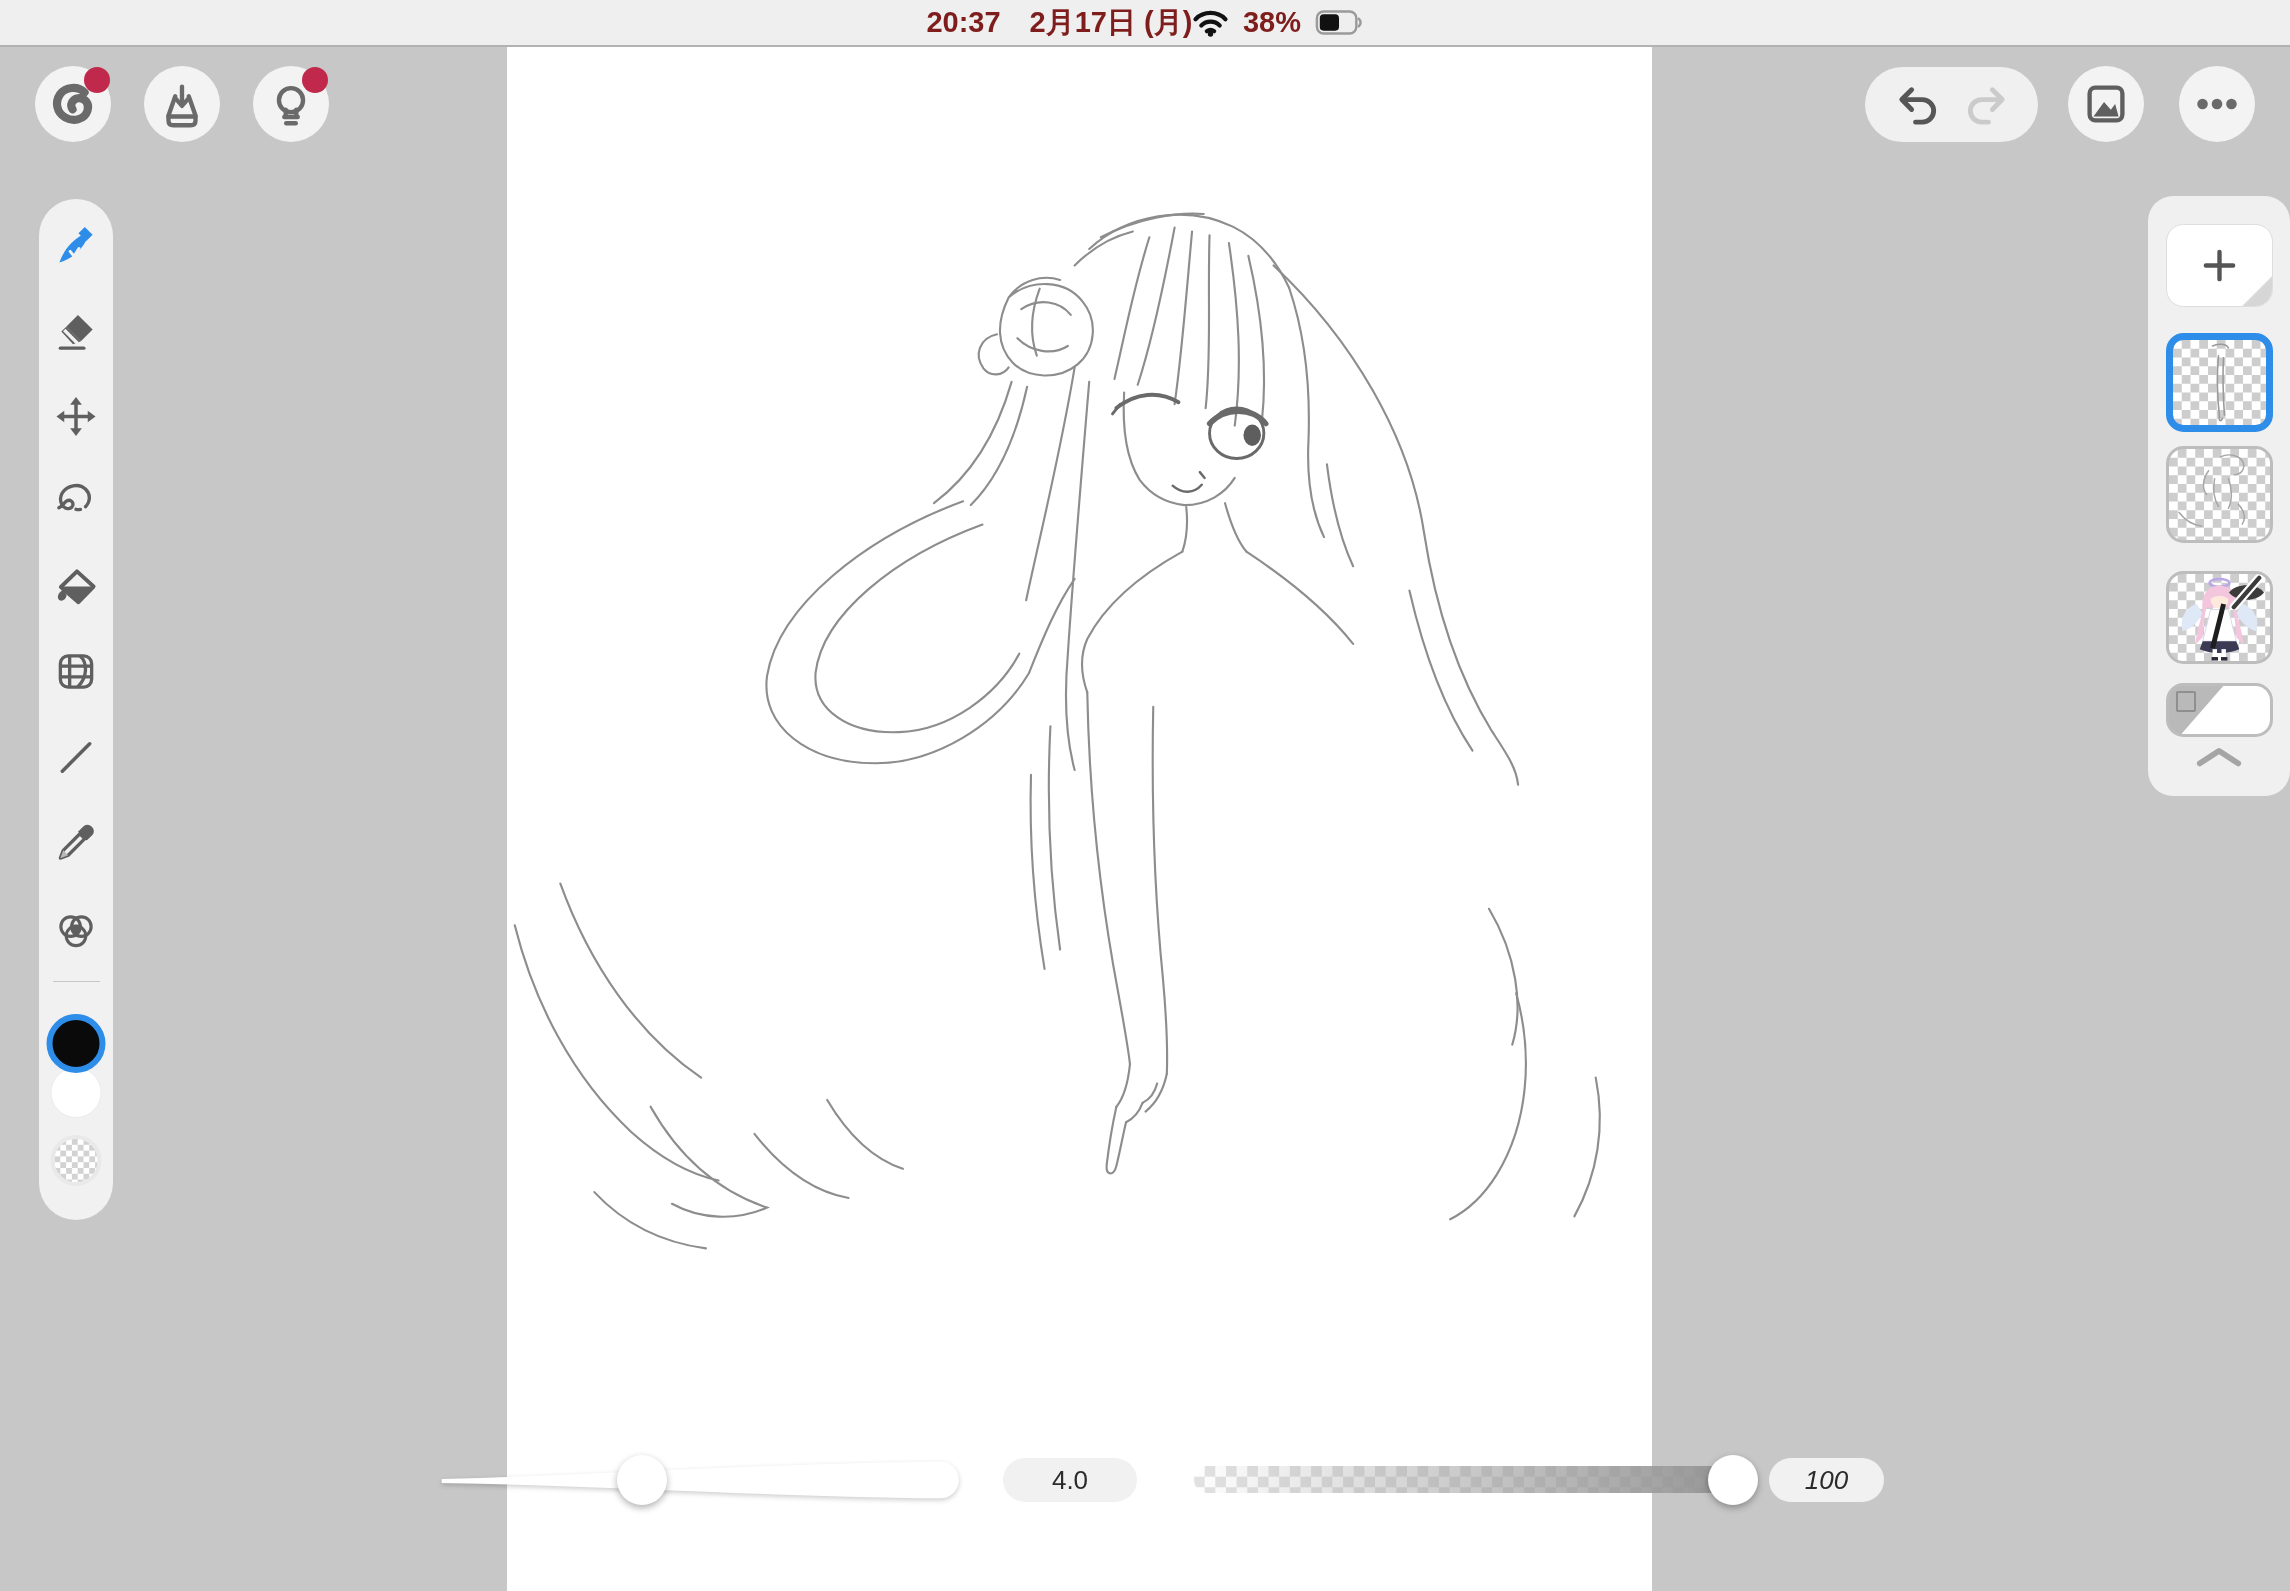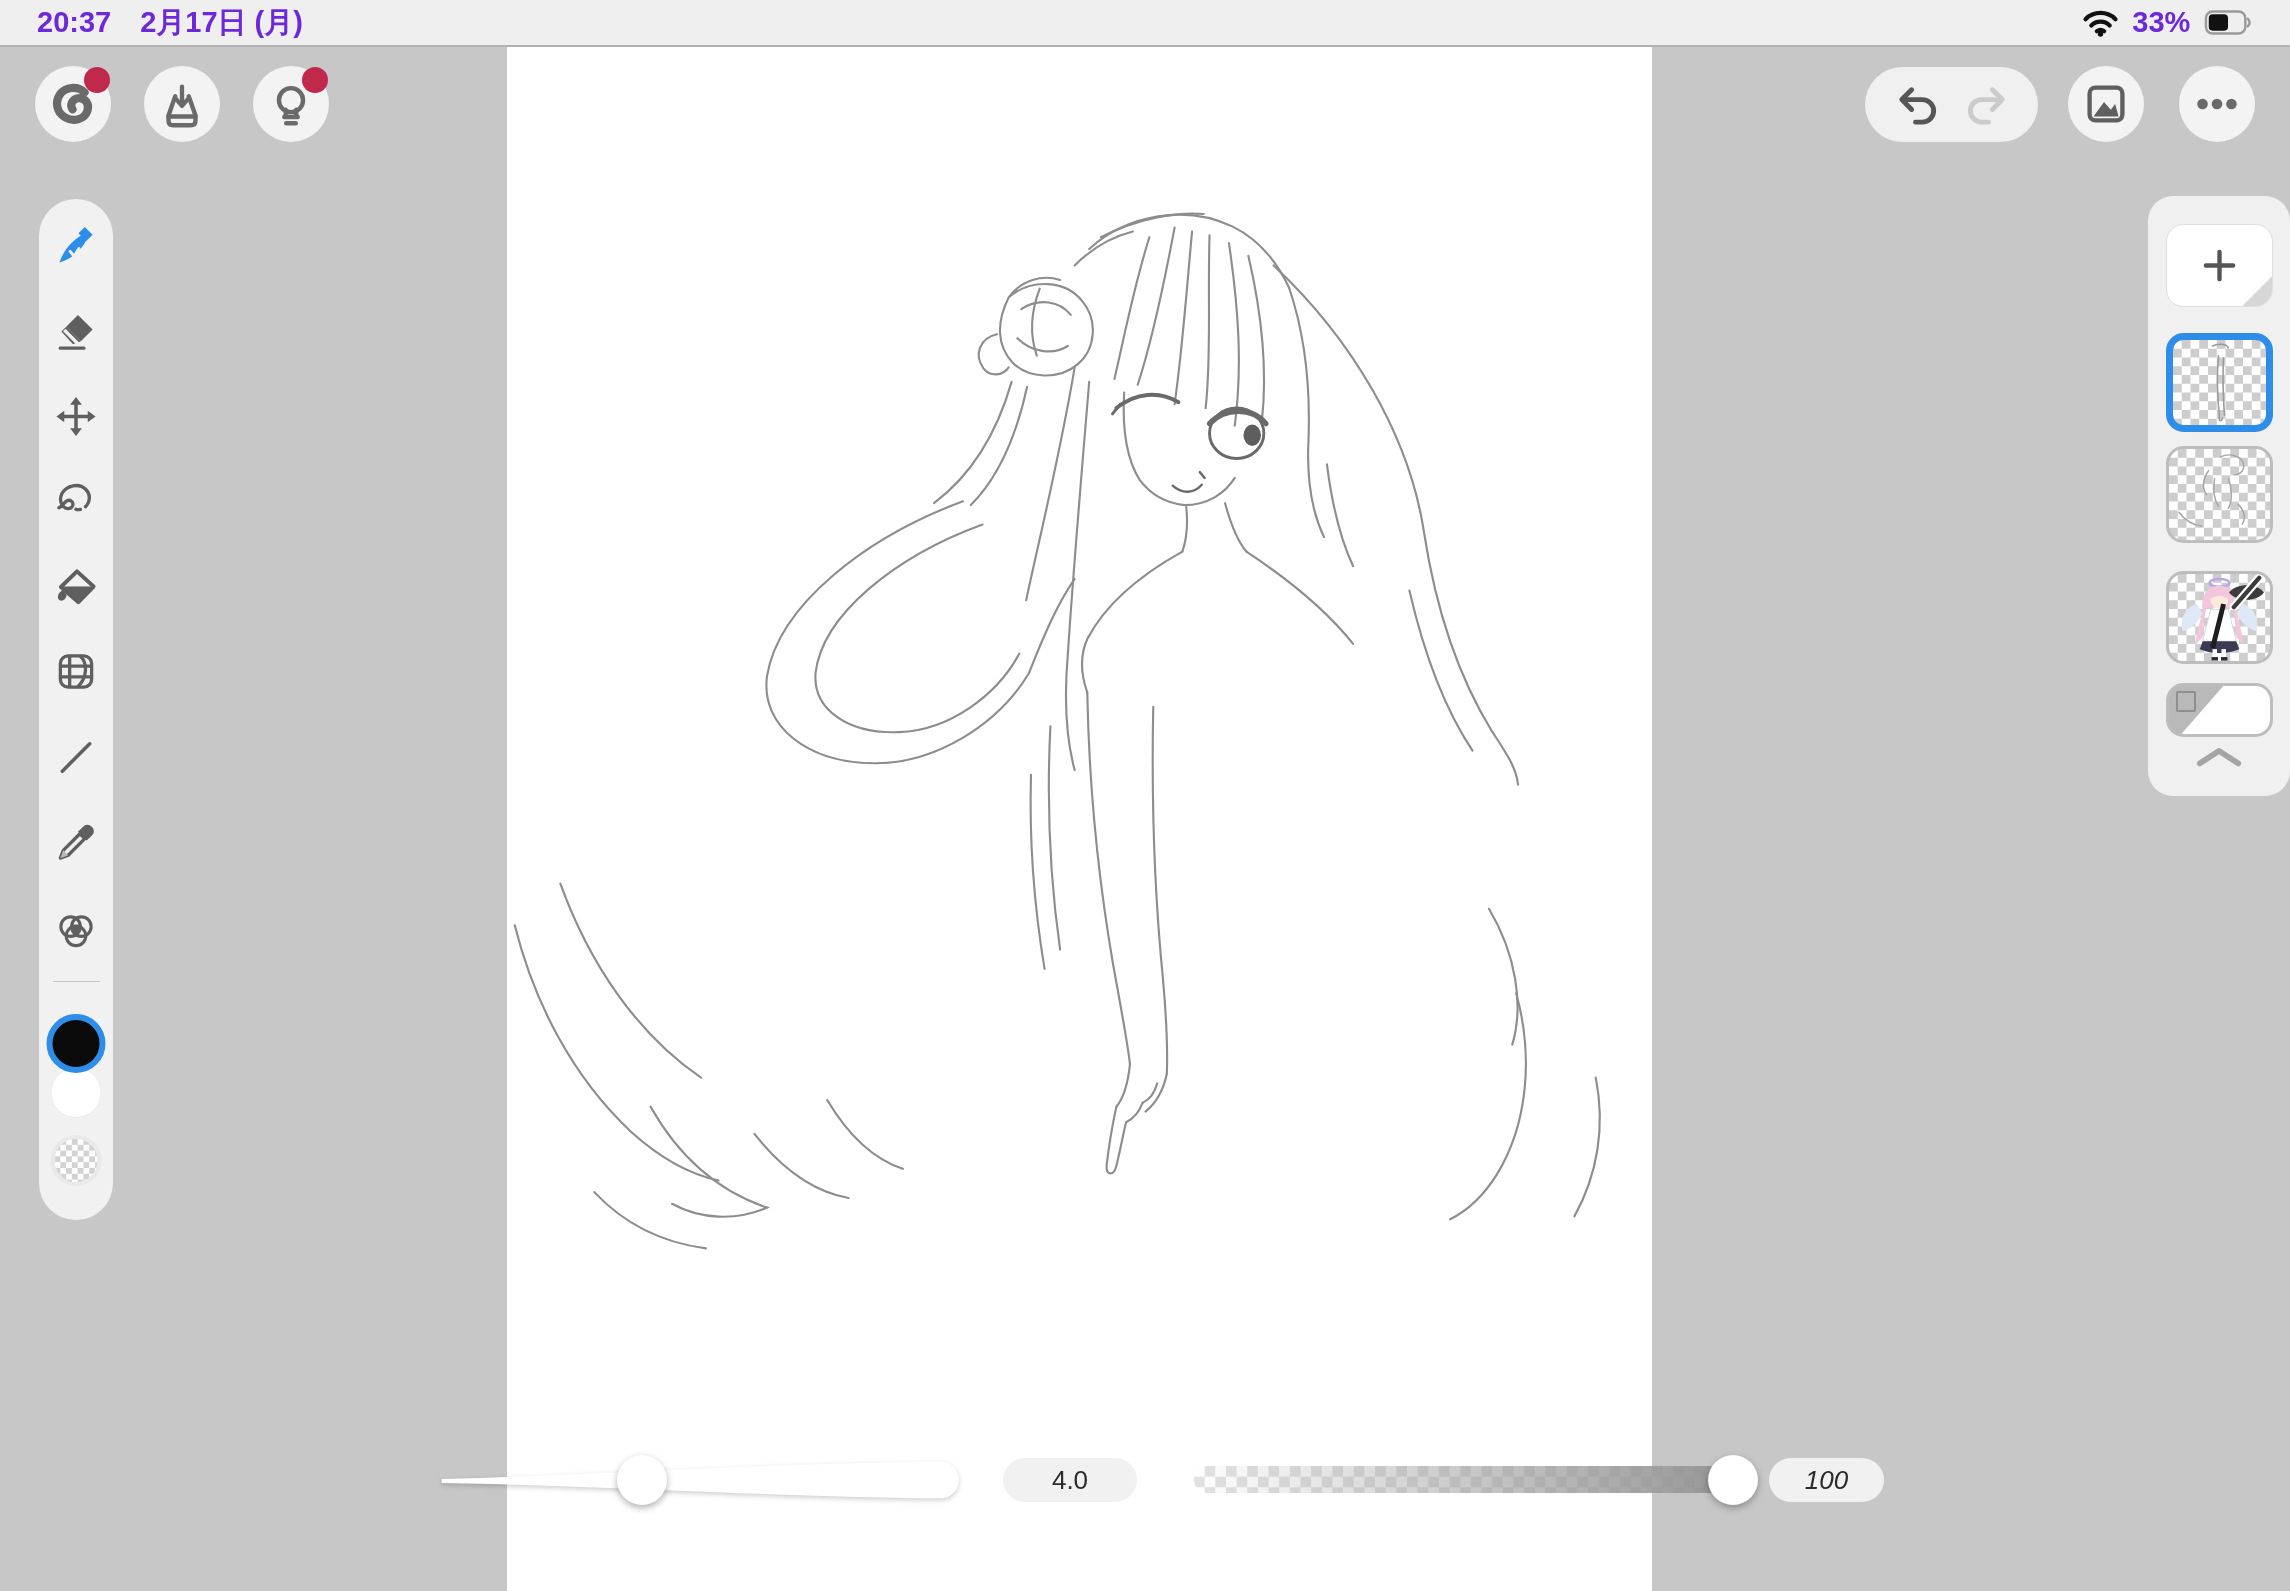--- a/index.html
+++ b/index.html
@@ -3,22 +3,22 @@
 <meta charset="utf-8">
 <style>
   html,body{margin:0;padding:0;}
   body{width:2290px;height:1591px;position:relative;overflow:hidden;
        background:#c7c7c7;font-family:"Liberation Sans",sans-serif;
        -webkit-font-smoothing:antialiased;}
   #app{position:absolute;inset:0;}
 
   
   .statusbar{position:absolute;left:0;top:0;width:100%;height:47px;background:#efefef;
-    border-bottom:2.9px solid #b2b2b2;display:flex;align-items:center;justify-content:space-between;
-    padding:0 37px;box-sizing:border-box;font-size:29px;font-weight:700;color:#6d28d9;}
+    border-bottom:2.9px solid #b2b2b2;display:flex;align-items:center;justify-content:center;
+    padding:0 37px;box-sizing:border-box;font-size:29px;font-weight:700;color:#7f1d1d;}
   .sb-left{display:flex;gap:29px;align-items:center;}
   .sb-right{display:flex;gap:13.6px;align-items:center;}
 
   
   .canvas{position:absolute;left:507px;top:47px;width:1145px;height:1545px;background:#ffffff;}
   .pencil{stroke:#8d8d8d;fill:none;stroke-width:2.2;stroke-linecap:round;}
   .dk{stroke:#6a6a6a;fill:none;stroke-linecap:round;}
 
   
   .circle-btn{position:absolute;width:76px;height:76px;border-radius:50%;background:#f3f3f3;
@@ -85,21 +85,21 @@
     </div>
     <div class="sb-right">
       <svg class="icon" width="37" height="28" viewBox="0 0 38 29">
         <g stroke="#111" stroke-width="4.4" fill="none" stroke-linecap="round">
           <path d="M3.5 10.5 a22 22 0 0 1 31 0"></path>
           <path d="M9.5 17 a13.5 13.5 0 0 1 19 0"></path>
           <path d="M15.2 23 a7 7 0 0 1 7.6 0"></path>
         </g>
         <circle cx="19" cy="26" r="2.8" fill="#111"></circle>
       </svg>
-      <span>33%</span>
+      <span>38%</span>
       <svg class="icon" width="49" height="25" viewBox="0 0 50 26">
         <rect x="1.5" y="1.5" width="41" height="23" rx="7" fill="none" stroke="#9a9a9a" stroke-width="2.5"></rect>
         <rect x="4.5" y="4.5" width="20" height="17" rx="4" fill="#111"></rect>
         <path d="M45 9 q4 4 0 8" stroke="#9a9a9a" stroke-width="2.5" fill="none" stroke-linecap="round"></path>
       </svg>
     </div>
   </div>
 
   <div class="canvas">
     <svg width="1145" height="1545" viewBox="0 0 1180 1592">

